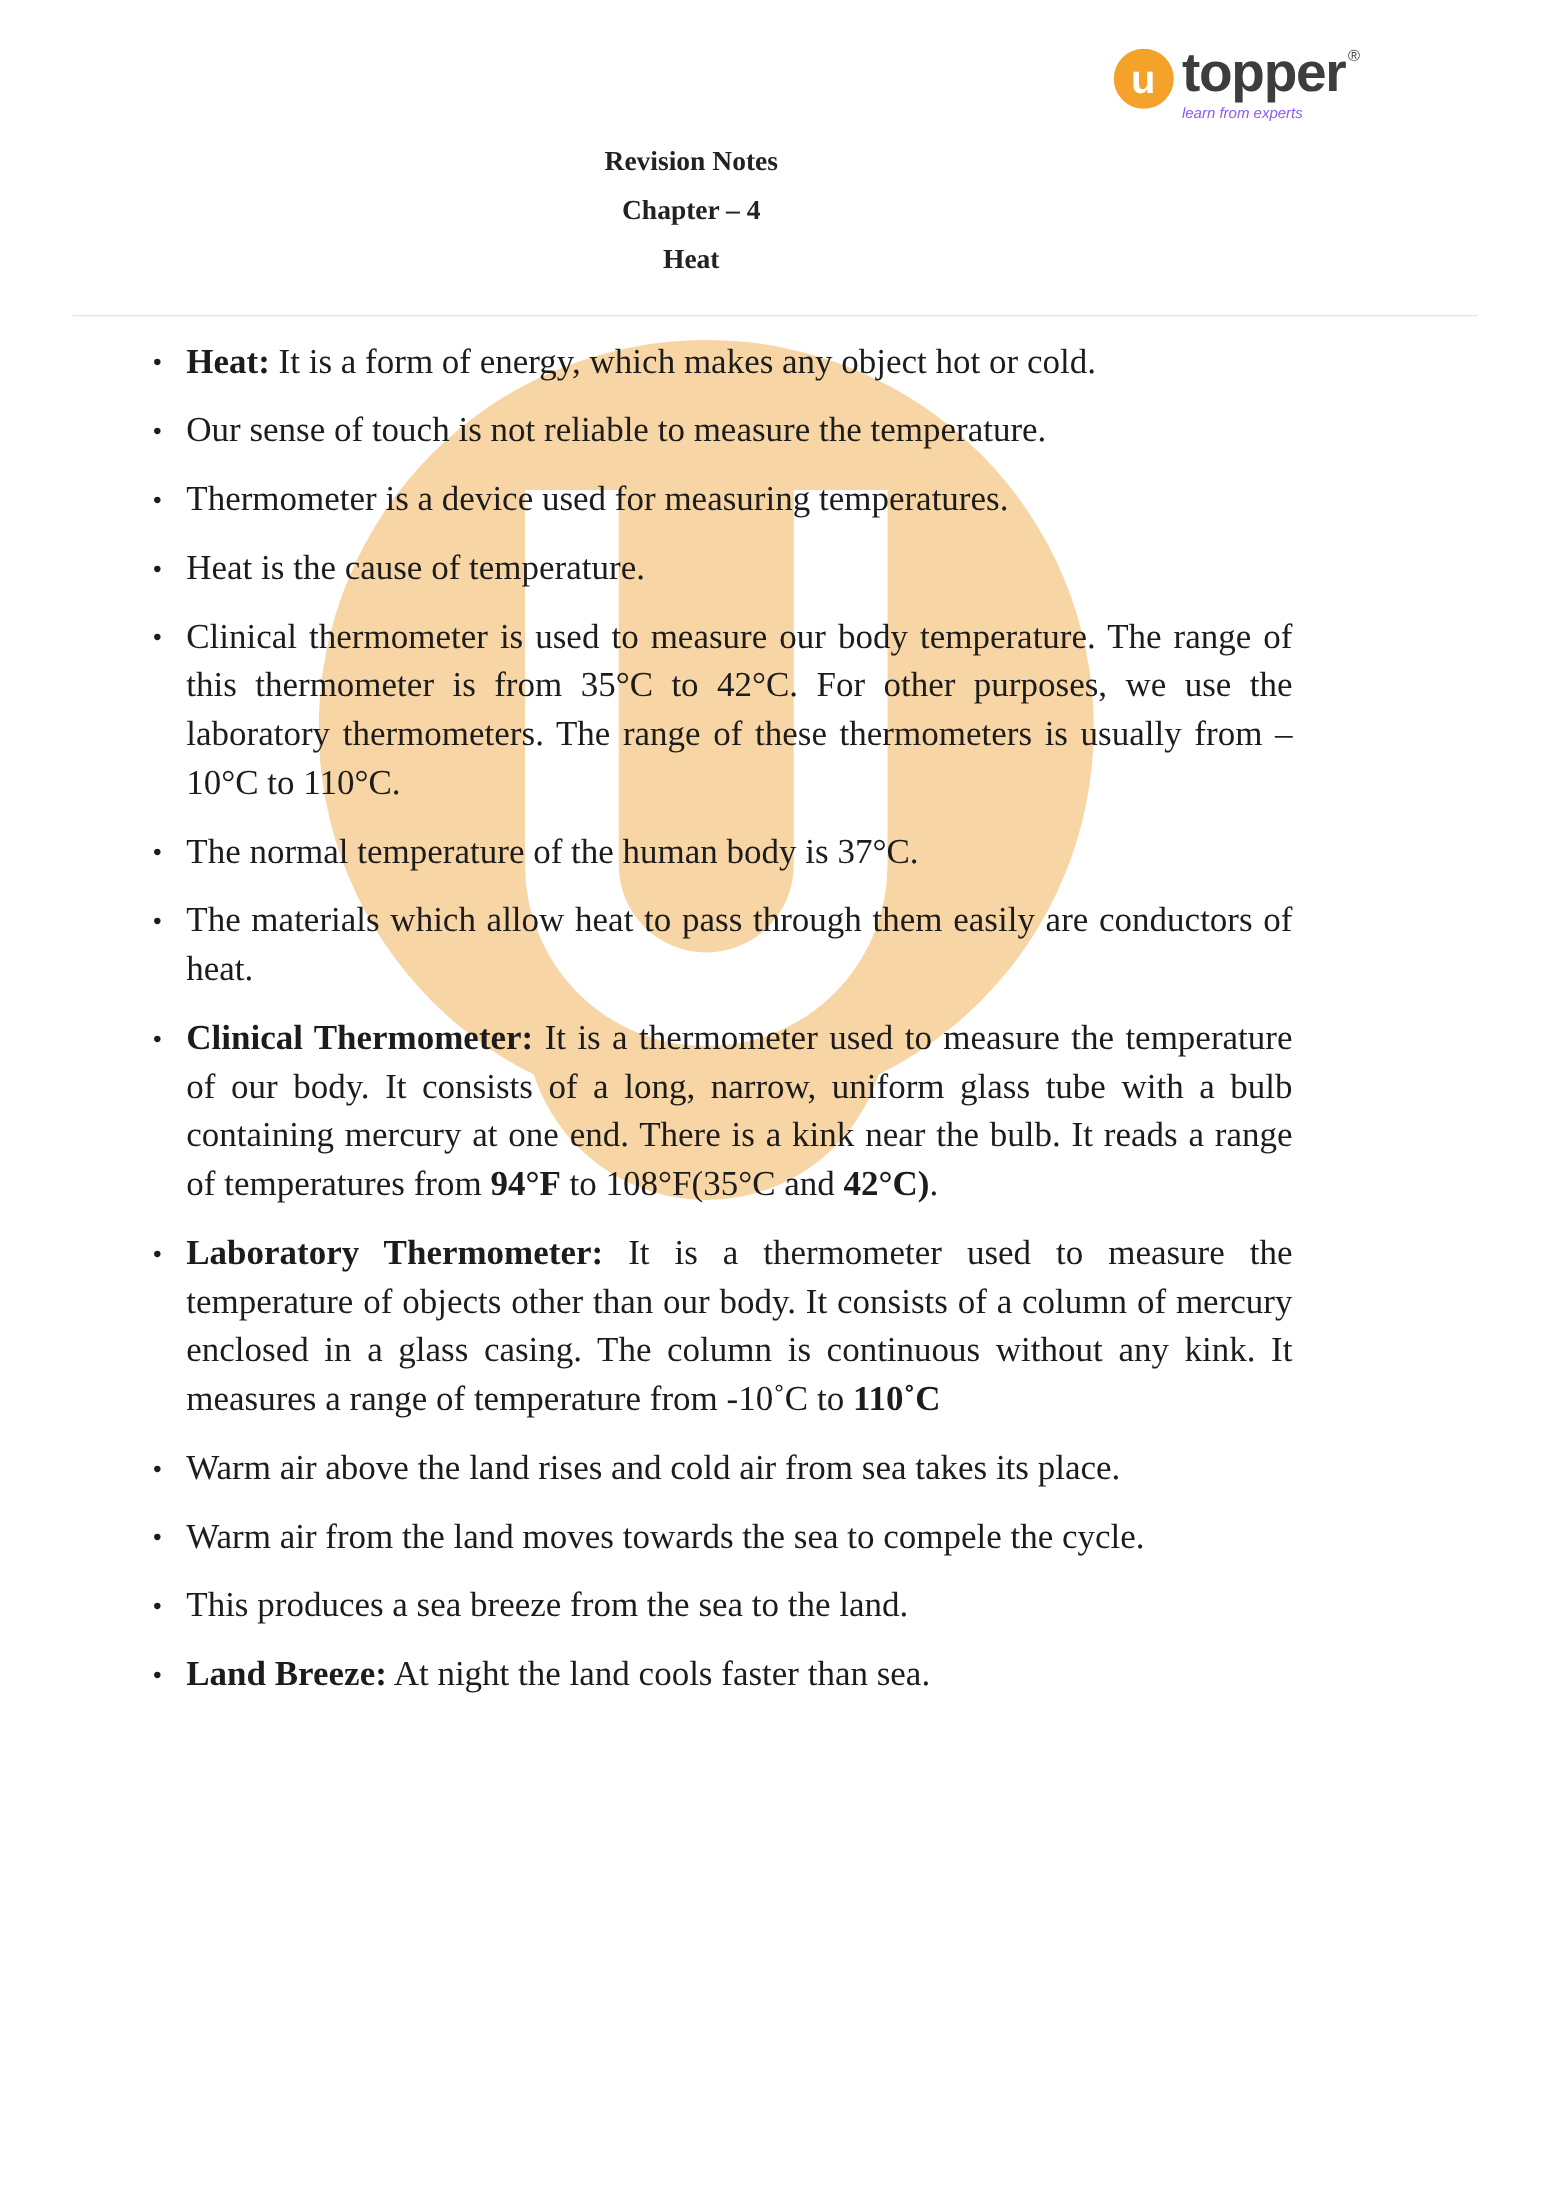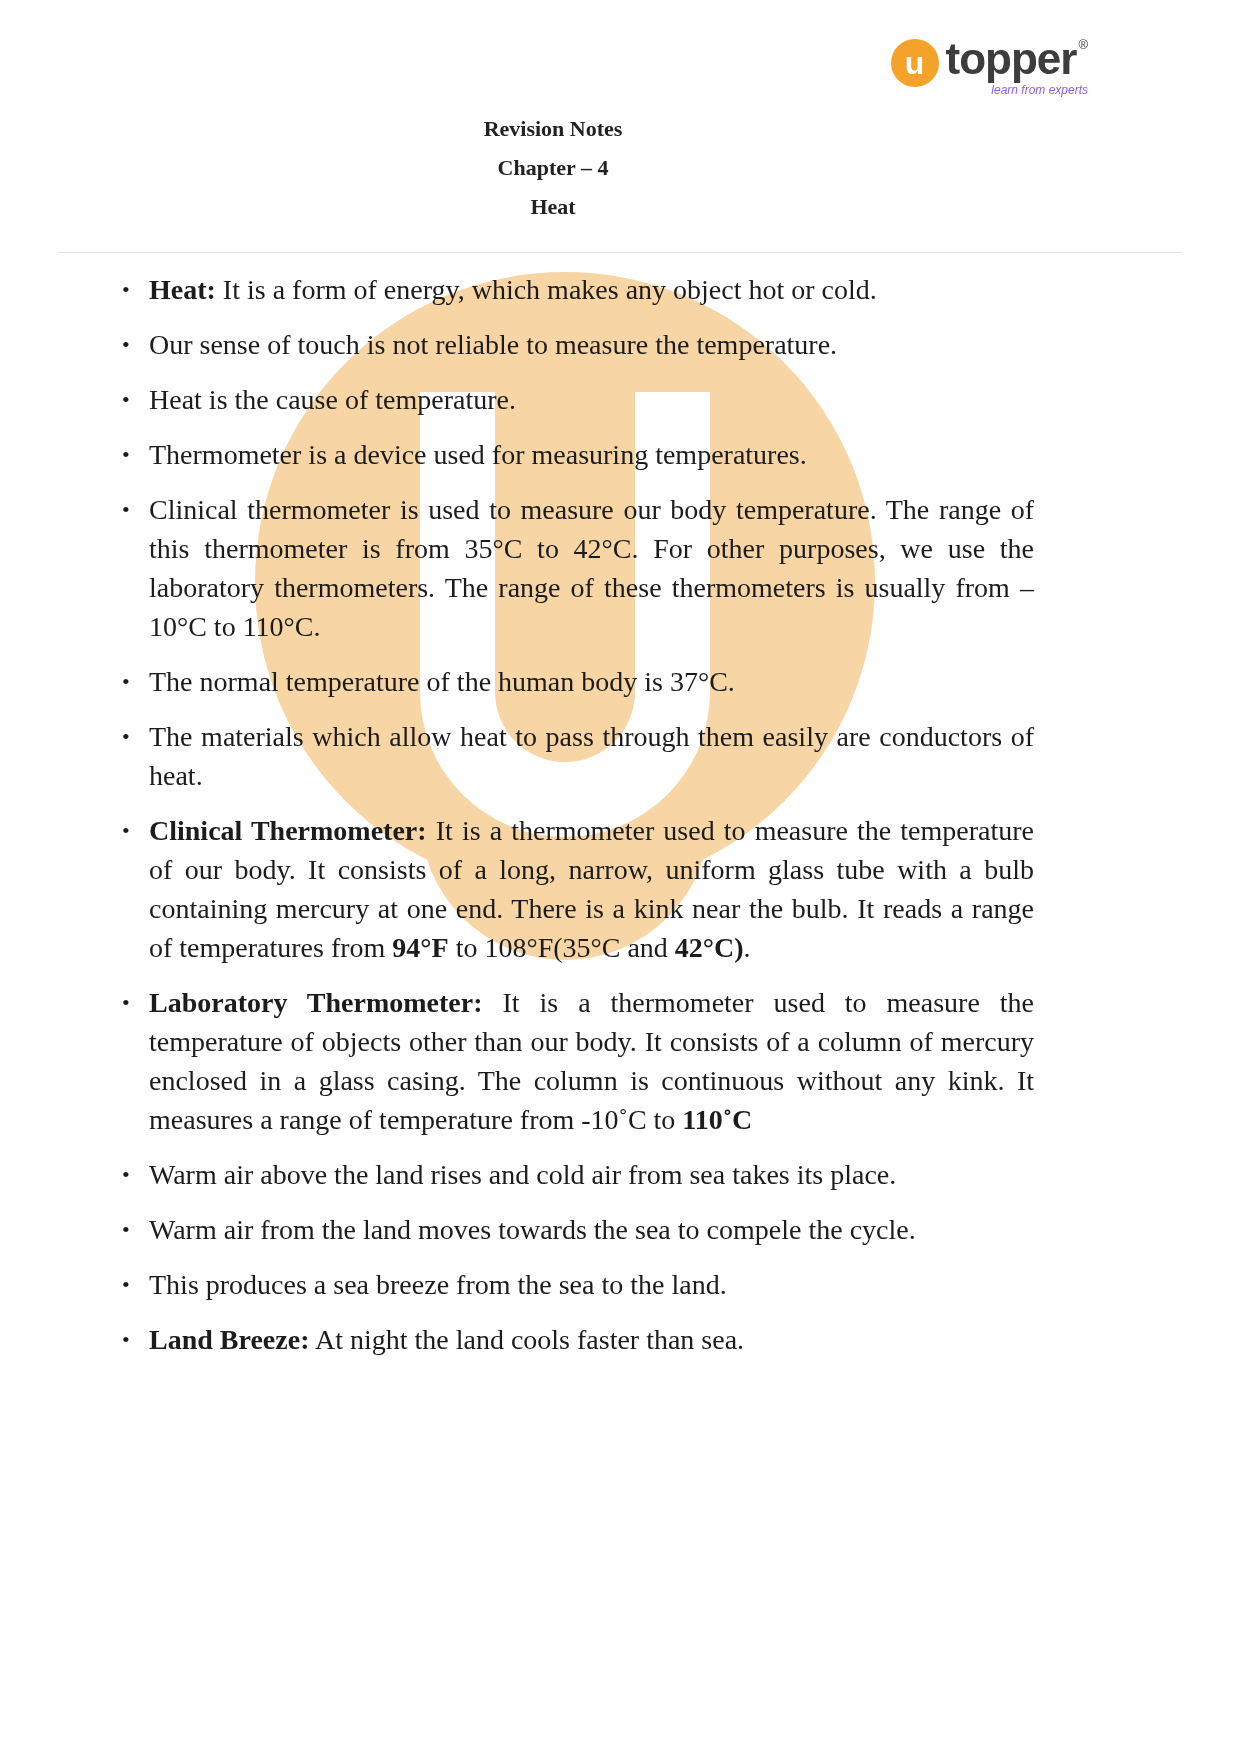--- a/index.html
+++ b/index.html
@@ -44,21 +44,20 @@
     justify-content: center;
     font-weight: bold;
     font-size: 32px;
     line-height: 1;
     margin-right: 7px;
     margin-top: 3px;
   }
   .logo-text-wrap {
     display: flex;
     flex-direction: column;
-    align-items: flex-end;
   }
   .logo-brand-row {
     display: flex;
     align-items: flex-start;
   }
   .logo-brand {
     font-size: 44px;
     font-weight: bold;
     color: #3d3d3d;
     letter-spacing: -1px;
@@ -148,22 +147,22 @@
       <div>Revision Notes</div>
       <div>Chapter – 4</div>
       <div>Heat</div>
     </div>
 
     <hr class="divider">
 
     <ul class="notes">
         <li><span class="bold">Heat:</span><span> It is a form of energy, which makes any object hot or cold.</span></li>
         <li><span>Our sense of touch is not reliable to measure the temperature.</span></li>
+        <li><span>Thermometer is a device used for measuring temperatures.</span></li>
         <li><span>Heat is the cause of temperature.</span></li>
-        <li><span>Thermometer is a device used for measuring temperatures.</span></li>
         <li><span>Clinical thermometer is used to measure our body temperature. The range of this thermometer is from 35°C to 42°C.  For other purposes, we use the laboratory thermometers. The range of these thermometers is usually from –10°C to 110°C.</span></li>
         <li><span>The normal temperature of the human body is 37°C.</span></li>
         <li><span>The materials which allow heat to pass through them easily are conductors of heat.</span></li>
         <li><span class="bold">Clinical Thermometer:</span><span> It is a thermometer used to measure the temperature of our body. It consists of a long, narrow, uniform glass tube with a bulb containing mercury at one end. There is a kink near the bulb. It reads a range of temperatures from </span><span class="bold">94°F</span><span> to 108°F(35°C and </span><span class="bold">42°C)</span><span>.</span></li>
         <li><span class="bold">Laboratory Thermometer:</span><span> It is a thermometer used to measure the temperature of objects other than our body. It consists of a column of mercury enclosed in a glass casing. The column is continuous without any kink. It measures a range of temperature from -10˚C to </span><span class="bold">110˚C</span></li>
         <li><span>Warm air above the land rises and cold air from sea takes its place.</span></li>
         <li><span>Warm air from the land moves towards the sea to compele the cycle.</span></li>
         <li><span>This produces a sea breeze from the sea to the land.</span></li>
         <li><span class="bold">Land Breeze:</span><span> At night the land cools faster than sea.</span></li>
       </ul>

